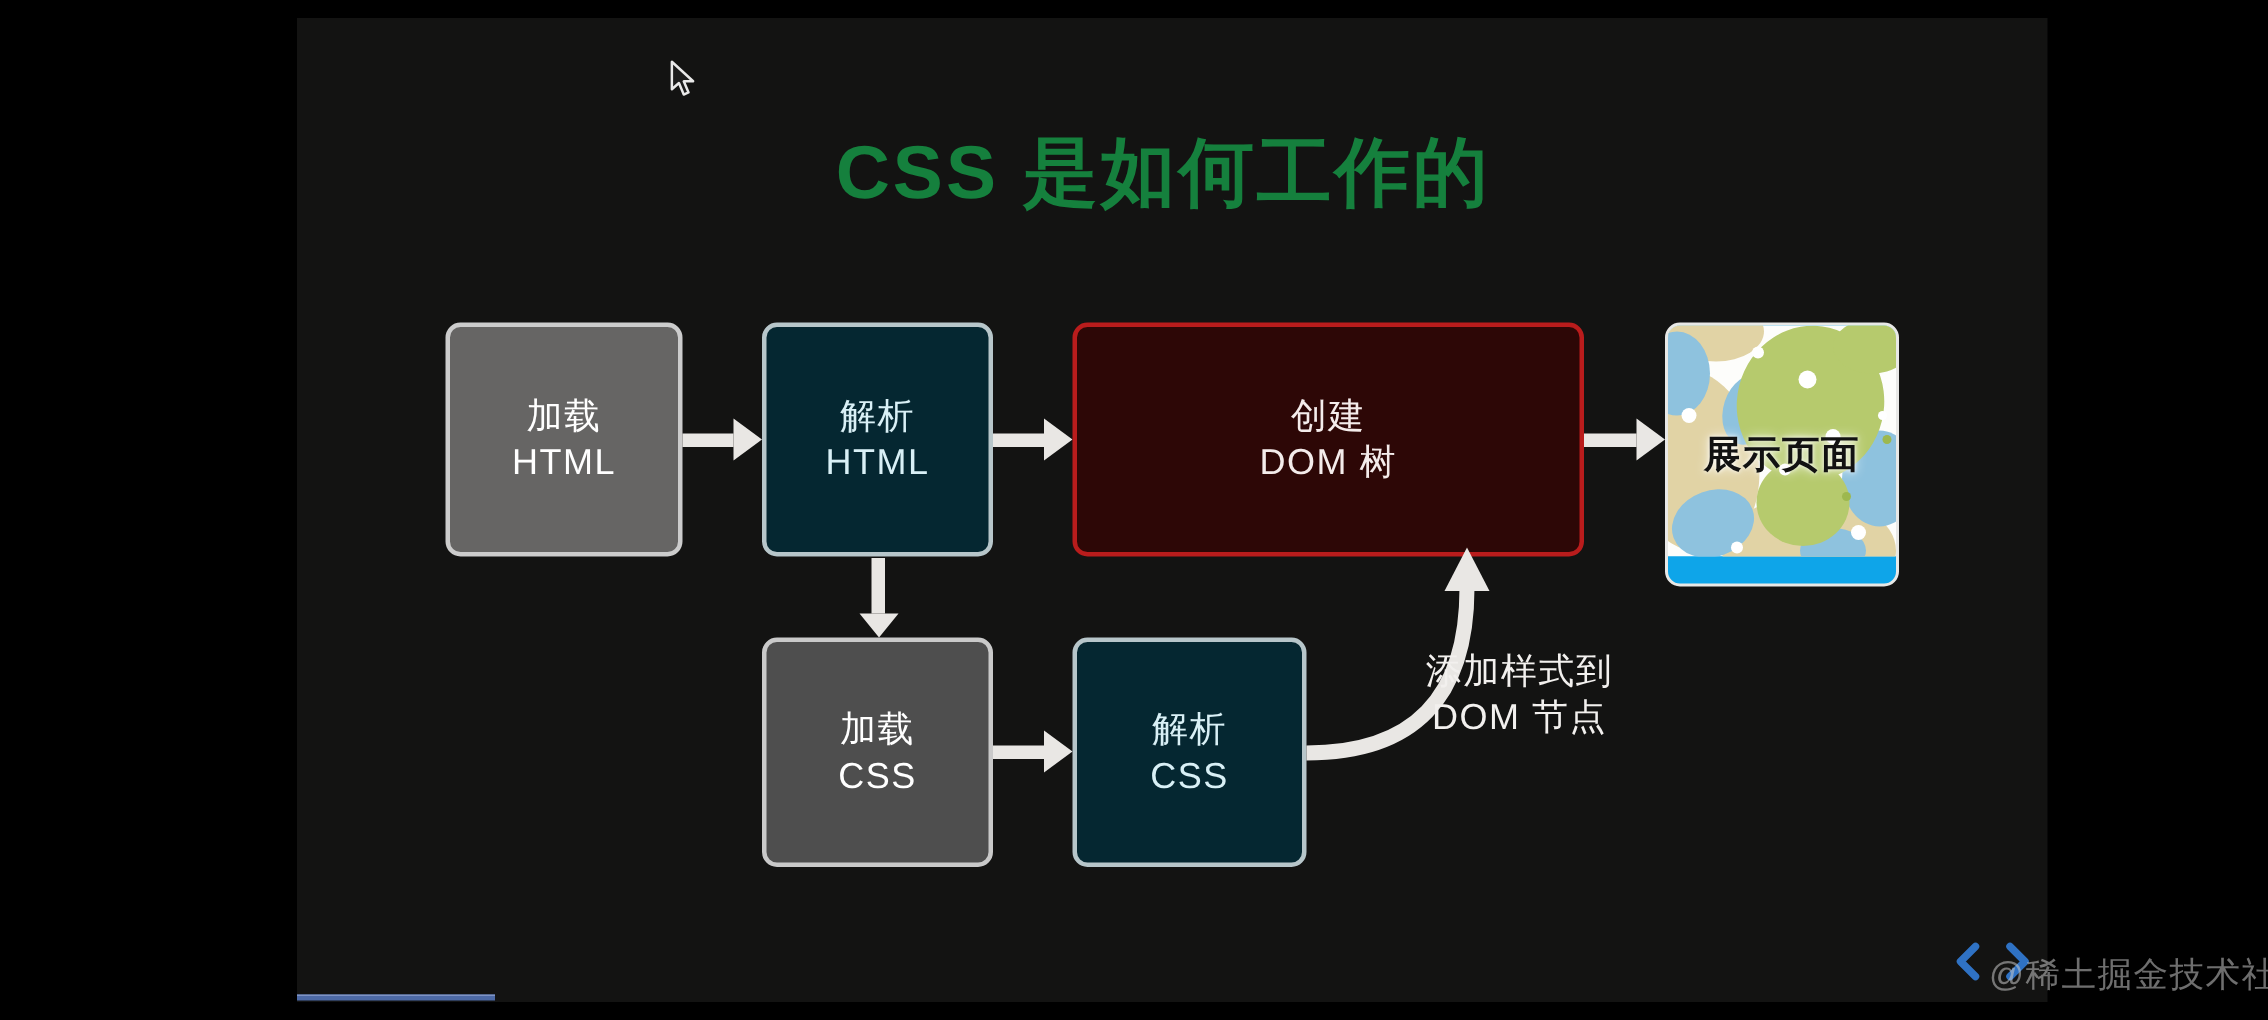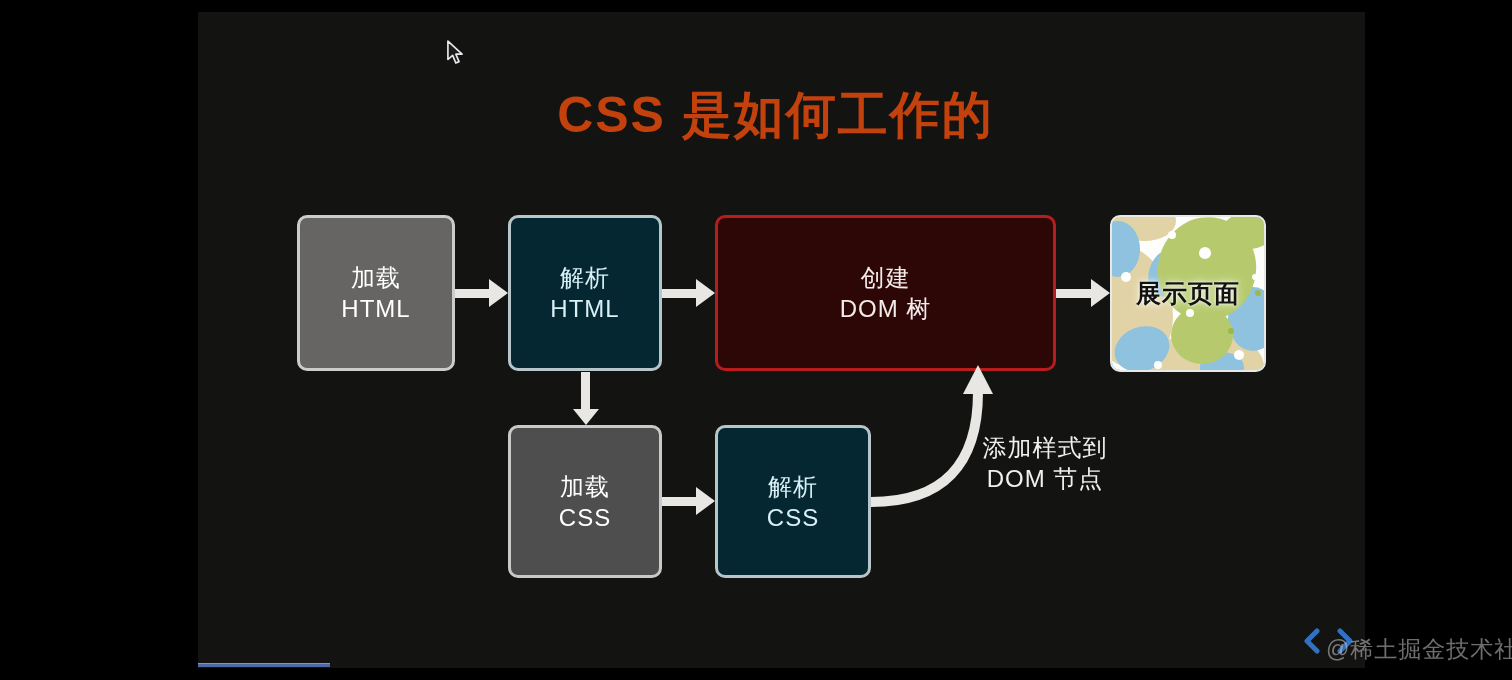--- a/index.html
+++ b/index.html
@@ -4,34 +4,34 @@
 <style>
   * { margin:0; padding:0; box-sizing:border-box; }
   html,body { width:1512px; height:680px; background:#000; overflow:hidden;
               font-family:"Liberation Sans","DejaVu Sans",sans-serif; }
   body { position:relative; }
 
   .slide { position:absolute; left:198px; top:12px; width:1167px; height:656px;
            background:#131312; }
 
   .title { position:absolute; top:70px; left:0; right:12px; text-align:center;
-           font-size:50px; font-weight:600; color:#c2410c; letter-spacing:2px; }
+           font-size:50px; font-weight:600; color:#15803d; letter-spacing:2px; }
 
   .node { position:absolute; border-radius:10px; display:flex; flex-direction:column;
           align-items:center; justify-content:center; text-align:center;
           font-size:24px; line-height:31px; font-weight:500; letter-spacing:1px; }
   .node span { display:block; }
 
   .n-load-html  { left:99px;  top:203px; width:158px; height:156px;
                   background:#666564; border:3px solid #cccccc; color:#ffffff; }
   .n-parse-html { left:310px; top:203px; width:154px; height:156px;
                   background:#052731; border:3px solid #b7c6ca; color:#d9f0f6; }
   .n-create-dom { left:517px; top:203px; width:341px; height:156px;
                   background:#2d0706; border:3px solid #b91c1c; color:#f4eceb; }
-  .n-show-page  { left:912px; top:203px; width:156px; height:157px;
+  .n-show-page  { left:912px; top:203px; width:156px; height:176px;
                   border:2px solid #e8e8e6; overflow:hidden; background:#0ea5e9; }
   .n-load-css   { left:310px; top:413px; width:154px; height:153px;
                   background:#4e4e4e; border:3px solid #c9c9c9; color:#ffffff; }
   .n-parse-css  { left:517px; top:413px; width:156px; height:153px;
                   background:#052731; border:3px solid #b7c6ca; color:#d9f0f6; }
 
   .n-show-page svg.blobs { position:absolute; left:-2px; top:-2px; }
   .show-page-label { position:absolute; inset:0; display:flex; align-items:center;
                      justify-content:center; font-size:25px; font-weight:700;
                      color:#121212; letter-spacing:1px;
@@ -47,21 +47,21 @@
   .a4 { left:464px; top:475px; width:53px; }
 
   .v-arrow { position:absolute; left:374px; top:360px; width:27px; height:53px;
              display:flex; flex-direction:column; align-items:center; }
   .v-arrow .stem { width:9px; flex:1; background:#e9e7e4; }
   .v-arrow .head { width:0; height:0; border-top:16px solid #e9e7e4;
                    border-left:13px solid transparent; border-right:13px solid transparent; }
 
   .curve-arrow { position:absolute; left:660px; top:348px; }
 
-  .annotation { position:absolute; left:780px; top:420px; width:134px;
+  .annotation { position:absolute; left:748px; top:420px; width:134px;
                 text-align:center; font-size:24px; line-height:31px;
                 color:#f2f0ee; letter-spacing:1px; }
 
   .progress-bar { position:absolute; left:0; top:651px; width:132px; height:4px;
                   background:#4d6aa6; border-top:1px solid #7f93c4; }
 
   .nav-btn { position:absolute; width:22px; height:26px; cursor:pointer; }
   .nav-prev { left:1103px; top:616px; }
   .nav-next { left:1136px; top:616px; }
 

